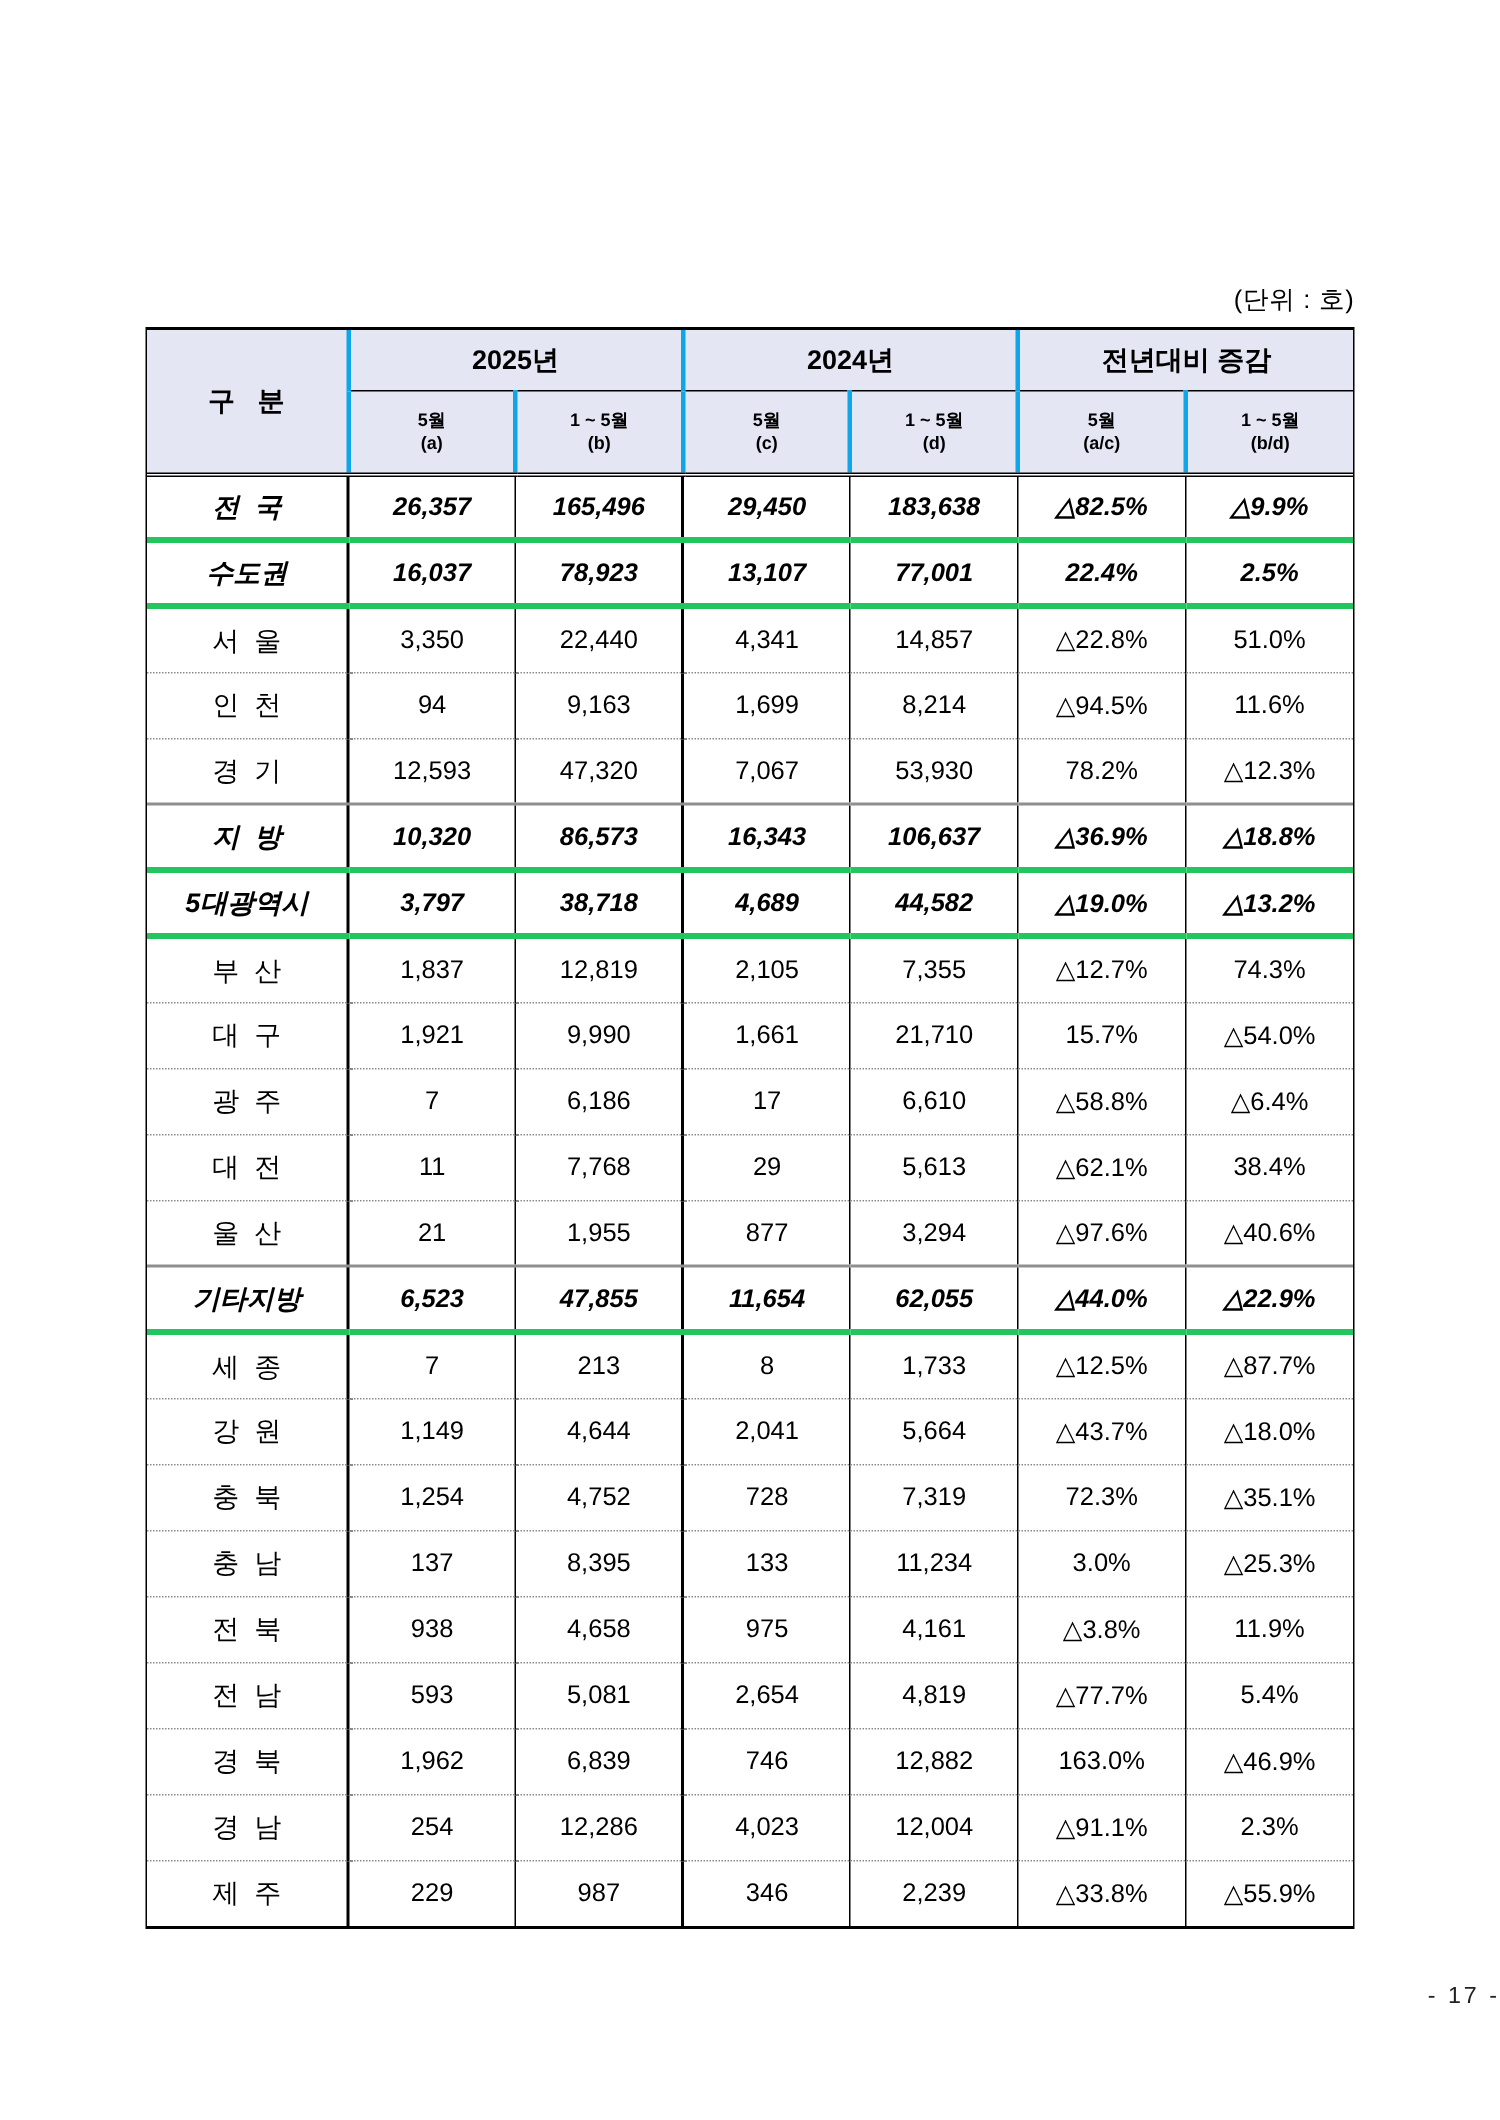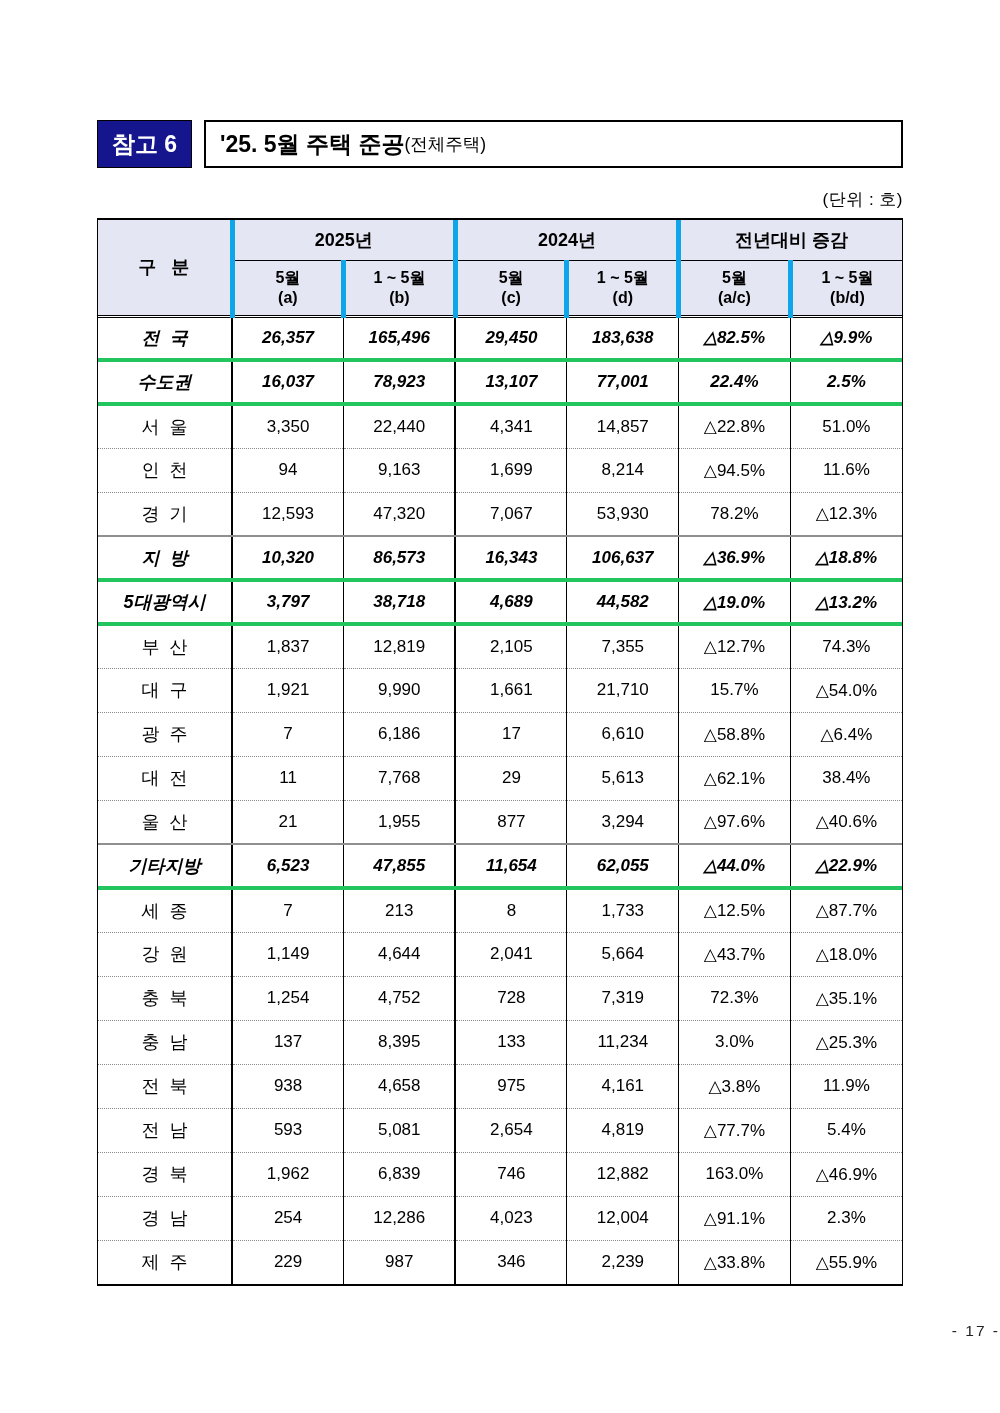--- a/index.html
+++ b/index.html
@@ -47,25 +47,25 @@
     border-right:1.5px solid #000;
     box-sizing:border-box;
   }
   table { border-collapse:collapse; width:100%; table-layout:fixed; }
   th, td { padding:0; text-align:center; vertical-align:middle; box-sizing:border-box; }
 
   thead th { background:var(--header-bg,#e4e6f3); font-weight:bold; }
   tr.hdr-groups { height:40px; }
   tr.hdr-subs   { height:56px; }
   tr.hdr-groups th { font-size:18px; border-bottom:1px solid #000; }
-  tr.hdr-subs th   { font-size:16px; line-height:1.25; border-bottom:3px double #000; }
+  tr.hdr-subs th   { font-size:12px; line-height:1.25; border-bottom:3px double #000; }
   .corner-cell { font-size:19px; white-space:pre; border-bottom:3px double #000 !important; }
 
   
-  .v-thin  { border-left:5px solid #0ea5e9; }
+  .v-thin  { border-left:3px solid #0ea5e9; }
   .v-thick-r { border-right:2.5px solid #000; }
 
   tbody td { height:44px; font-size:17px; }
   tbody td.label-cell { font-size:18px; white-space:pre; }
   tbody tr.bold td { font-weight:bold; }
 
   tbody td.val-cell { border-left:1px solid #000; }
   tbody td.label-cell { border-right:2.5px solid #000; }
   tbody td.val-cell.col1 { border-right:2.5px solid #000; }
 
@@ -77,27 +77,20 @@
   .page-number {
     position:absolute; top:1322px; left:0; width:1000px;
     text-align:right; font-size:15.5px; letter-spacing:2px; color:#222;
   }
 </style>
 </head>
 <body style="--badge-bg: #15158e; --header-bg: #e4e6f3;">
 
 <div class="page">
 
-  <div class="header-band">
-    <div class="badge">참고 6</div>
-    <div class="title-box">
-      <span class="title-main">'25. 5월 주택 준공</span>
-        <span class="title-sub">(전체주택)</span>
-    </div>
-  </div>
 
   <div class="unit-label">(단위 : 호)</div>
 
   <div class="table-wrap">
     <table>
       <colgroup>
         <col style="width:134px">
         <col>
           <col>
           <col>

